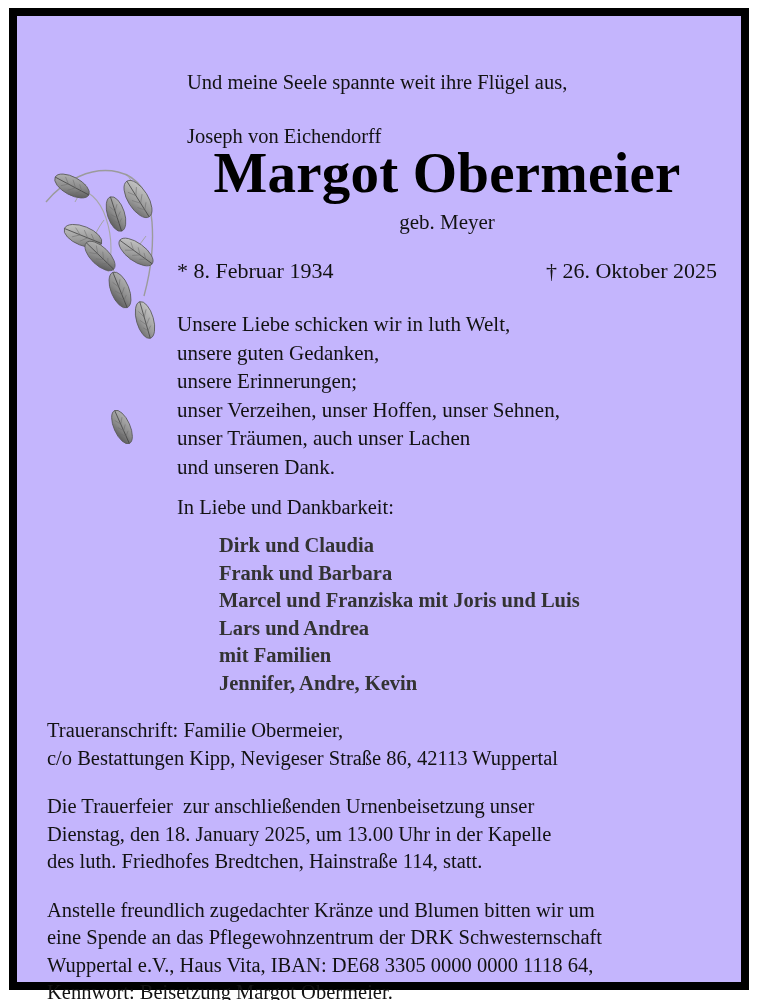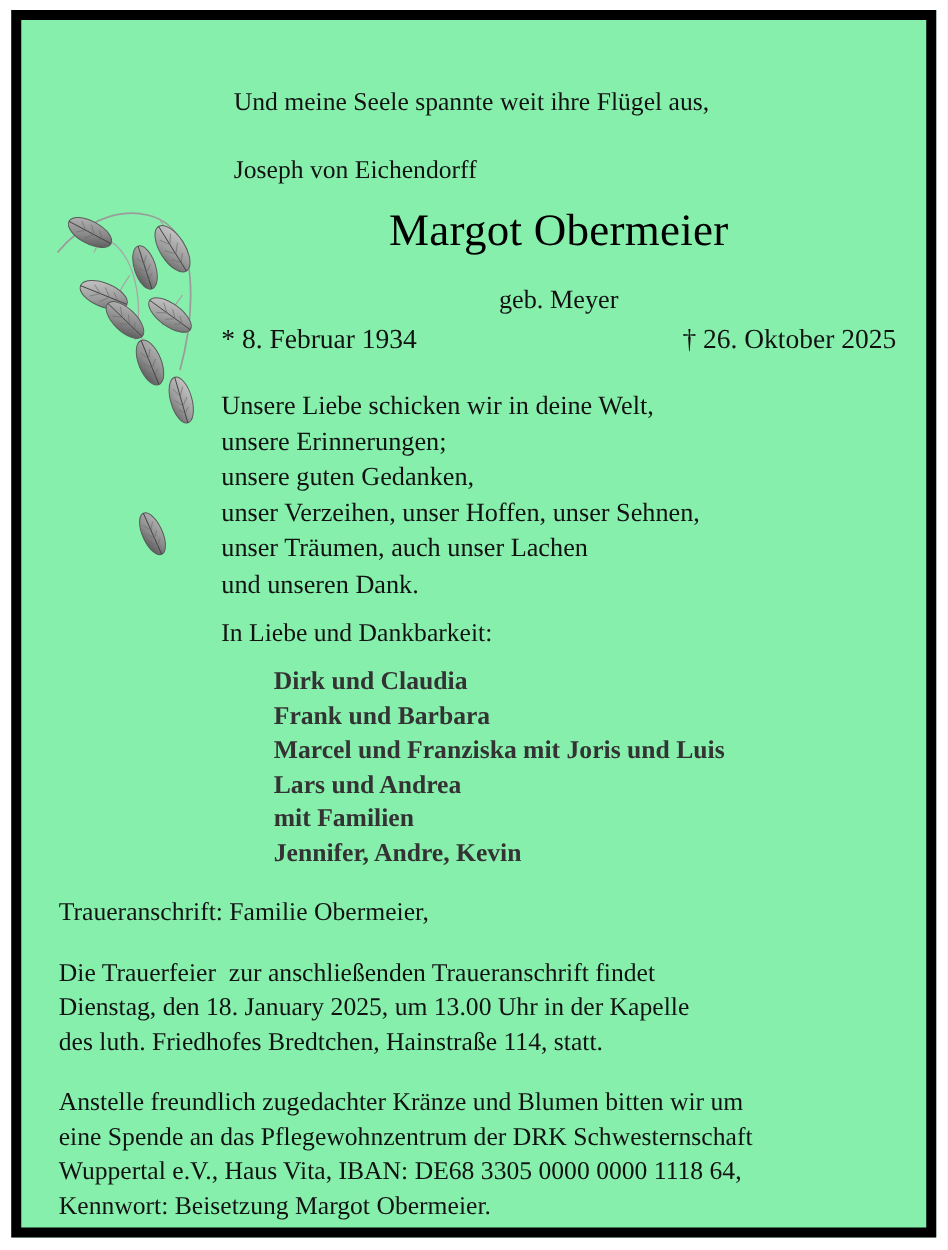--- a/index.html
+++ b/index.html
@@ -26,21 +26,21 @@
 
   
   .frame {
     position: absolute;
     left: 9px;
     top: 8px;
     width: 740px;
     height: 982px;
     border: 8px solid #000000;
     box-sizing: border-box;
-    background: #86efac;
+    background: #c4b5fd;
   }
 
   .inner {
     position: absolute;
     left: 17px;
     top: 16px;
     width: 724px;
     height: 966px;
     box-sizing: border-box;
   }
@@ -60,26 +60,26 @@
 
   
   .name-block {
     position: absolute;
     left: 143px;
     top: 110px;
     width: 540px;
     text-align: center;
   }
   .deceased-name {
-    font-size: 36px;
+    font-size: 57px;
     line-height: 60px;
-    font-weight: normal;
+    font-weight: bold;
     letter-spacing: 0.2px;
     color: #000000;
-    margin: 12px;
+    margin: 1px;
     white-space: nowrap;
   }
   .maiden-name {
     font-size: 21px;
     line-height: 26px;
     margin-top: 6px;
     color: #121212;
   }
 
   .dates-row {
@@ -261,45 +261,46 @@
         <h1 class="deceased-name">Margot Obermeier</h1>
         <div class="maiden-name">geb. Meyer</div>
       </div>
 
       <div class="dates-row">
         <span class="date-birth">* 8. Februar 1934</span>
         <span class="date-death">† 26. Oktober 2025</span>
       </div>
 
       <div class="verse">
-        <span class="line">Unsere Liebe schicken wir in deine Welt,</span>
+        <span class="line">Unsere Liebe schicken wir in luth Welt,</span>
+        <span class="line">unsere guten Gedanken,</span>
         <span class="line">unsere Erinnerungen;</span>
-        <span class="line">unsere guten Gedanken,</span>
         <span class="line">unser Verzeihen, unser Hoffen, unser Sehnen,</span>
         <span class="line">unser Träumen, auch unser Lachen</span>
         <span class="line">und unseren Dank.</span>
       </div>
 
       <div class="dedication">In Liebe und Dankbarkeit:</div>
 
       <div class="family-list">
         <span class="line">Dirk und Claudia</span>
         <span class="line">Frank und Barbara</span>
         <span class="line">Marcel und Franziska mit Joris und Luis</span>
         <span class="line">Lars und Andrea</span>
         <span class="line">mit Familien</span>
         <span class="line">Jennifer, Andre, Kevin</span>
       </div>
 
       <div class="footer">
         <p class="footer-para">
           <span class="line">Traueranschrift: Familie Obermeier,</span>
+          <span class="line">c/o Bestattungen Kipp, Nevigeser Straße 86, 42113 Wuppertal</span>
         </p>
         <p class="footer-para">
-          <span class="line">Die Trauerfeier  zur anschließenden Traueranschrift findet</span>
+          <span class="line">Die Trauerfeier  zur anschließenden Urnenbeisetzung unser</span>
           <span class="line">Dienstag, den 18. January 2025, um 13.00 Uhr in der Kapelle</span>
           <span class="line">des luth. Friedhofes Bredtchen, Hainstraße 114, statt.</span>
         </p>
         <p class="footer-para">
           <span class="line">Anstelle freundlich zugedachter Kränze und Blumen bitten wir um</span>
           <span class="line">eine Spende an das Pflegewohnzentrum der DRK Schwesternschaft</span>
           <span class="line">Wuppertal e.V., Haus Vita, IBAN: DE68 3305 0000 0000 1118 64,</span>
           <span class="line">Kennwort: Beisetzung Margot Obermeier.</span>
         </p>
       </div>

